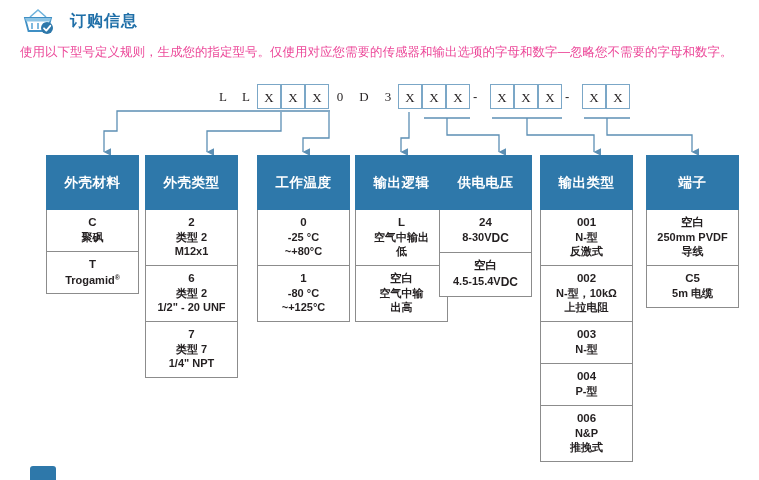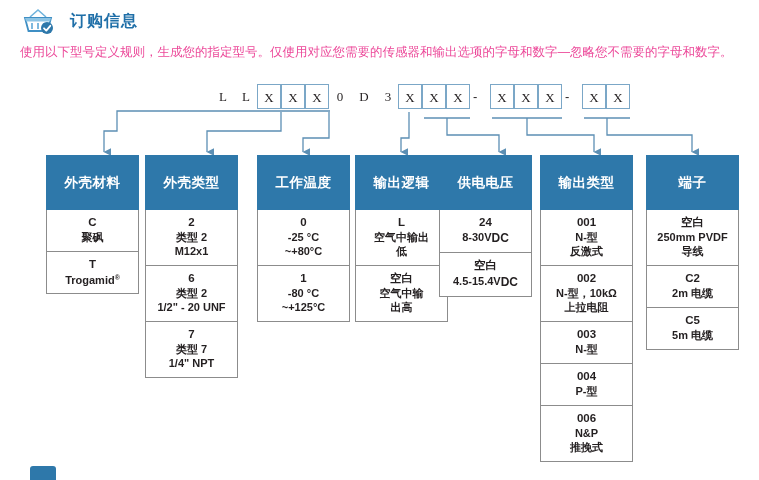--- a/index.html
+++ b/index.html
@@ -214,24 +214,20 @@
     </div>
     <div class="col" style="left: 646px;">
       <div class="colhead">端子</div>
       <div class="cellstack">
         <div class="cell">
           <span class="code">空白</span>
           <span class="desc">250mm PVDF</span>
           <span class="desc">导线</span>
         </div>
         <div class="cell">
-          <span class="code">C2</span>
-          <span class="desc">2m 电缆</span>
-        </div>
-        <div class="cell">
           <span class="code">C5</span>
           <span class="desc">5m 电缆</span>
         </div>
       </div>
     </div>
   </div>
 
 <div class="bottom-icon"></div>
 
 </body></html>

